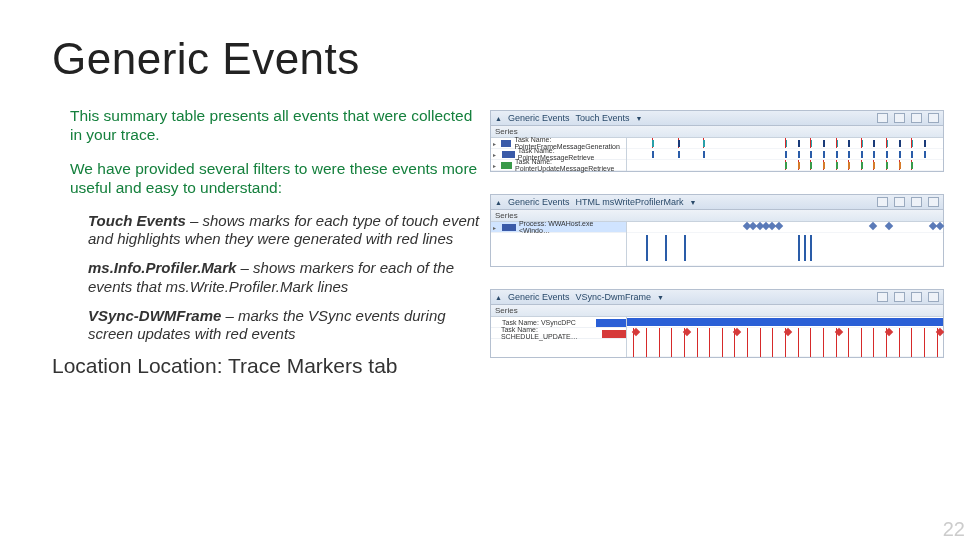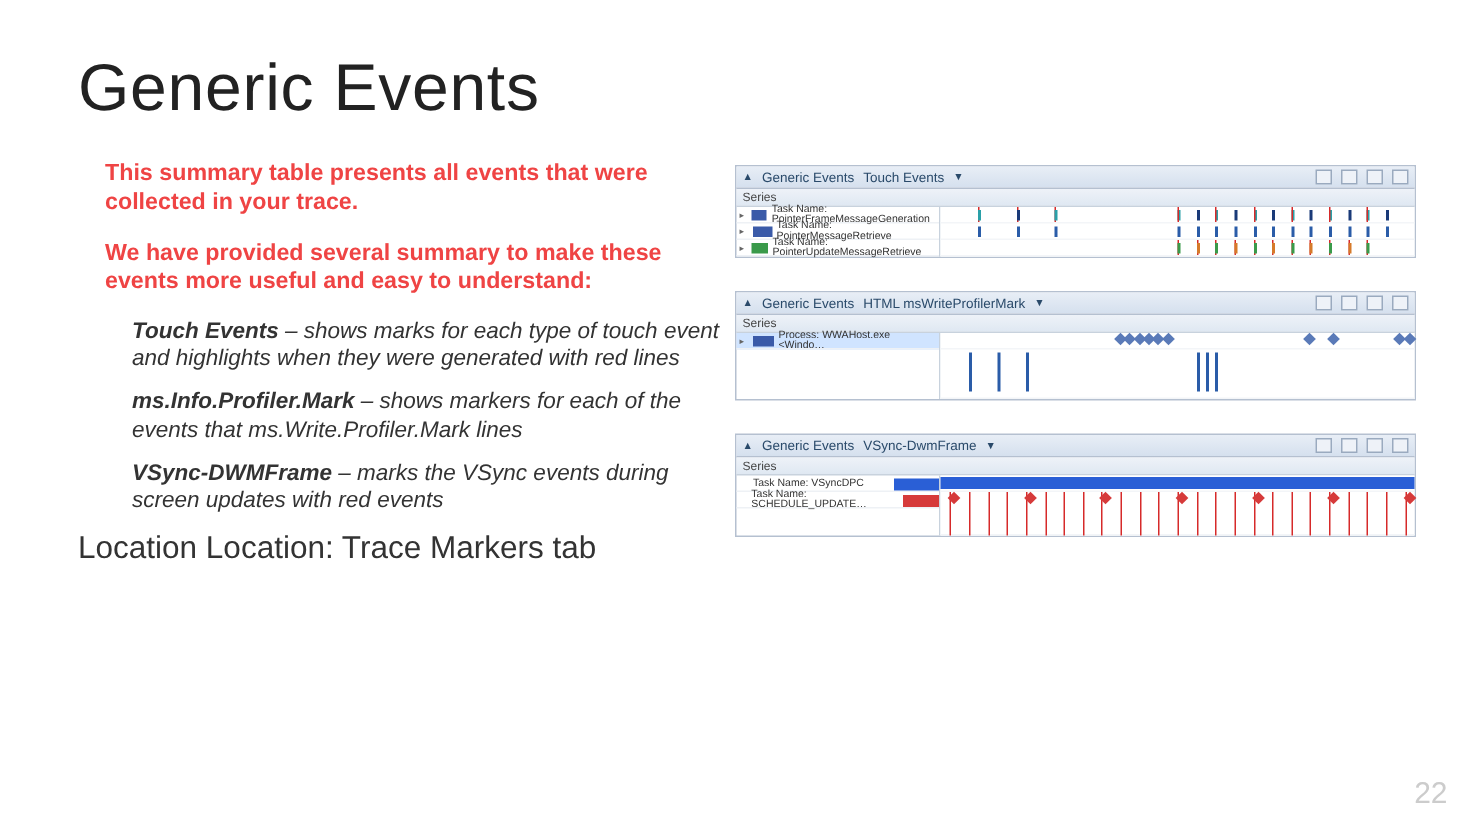--- a/index.html
+++ b/index.html
@@ -41,22 +41,22 @@
   }
   .sect-h {
     font-size: 21px;
     font-weight: 300;
     color: #333;
     margin-bottom: 4px;
   }
   .sect-body {
     font-size: 15.5px;
     line-height: 1.25;
-    font-weight: 700;
-    color: #ef4444;
+    font-weight: 400;
+    color: #15803d;
     padding-left: 18px;
     margin-bottom: 14px;
   }
   .filters {
     padding-left: 18px;
   }
   .filter-item {
     font-size: 15px;
     line-height: 1.25;
     font-style: italic;
@@ -170,21 +170,21 @@
 <body>
 
 <div class="slide">
   <h1 class="title">Generic Events</h1>
 
   <div class="body-row">
 
     <div class="left-col">
       <div class="sect-body">This summary table presents all events that were collected in your trace.</div>
 
-      <div class="sect-body">We have provided several summary to make these events more useful and easy to understand:</div>
+      <div class="sect-body">We have provided several filters to were these events more useful and easy to understand:</div>
 
       <div class="filters">
         <div class="filter-item">
           <span class="fname">Touch Events</span><span> – shows marks for each type of touch event and highlights when they were generated with red lines</span>
         </div>
         <div class="filter-item">
           <span class="fname">ms.Info.Profiler.Mark</span><span> – shows markers for each of the events that ms.Write.Profiler.Mark lines</span>
         </div>
         <div class="filter-item">
           <span class="fname">VSync-DWMFrame</span><span> – marks the VSync events during screen updates with red events</span>

